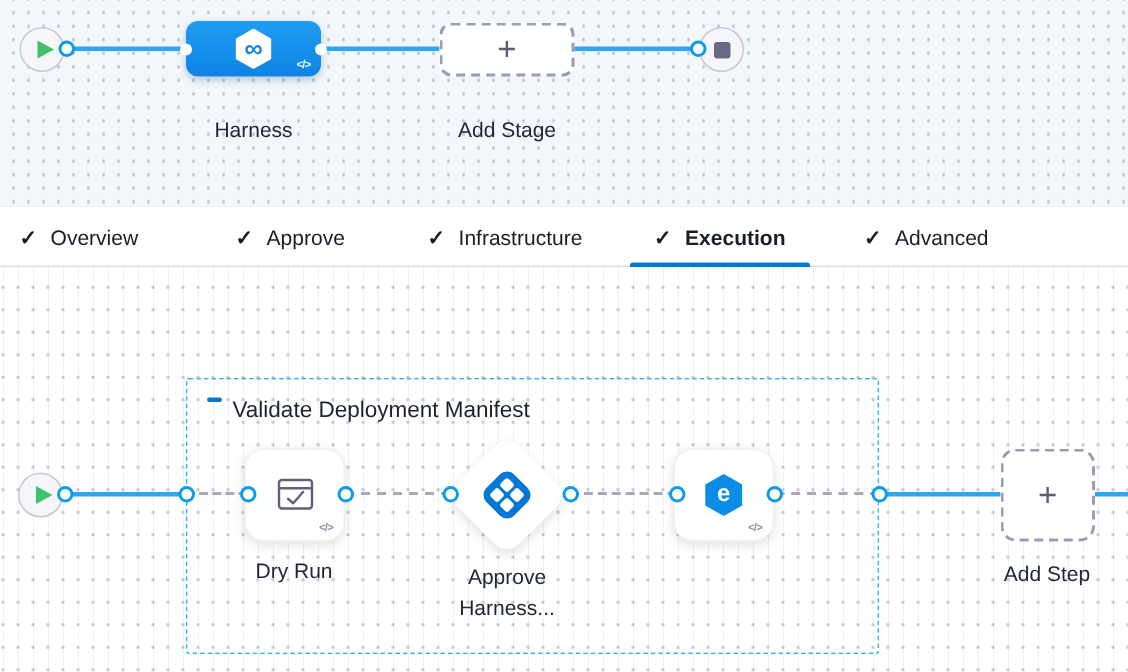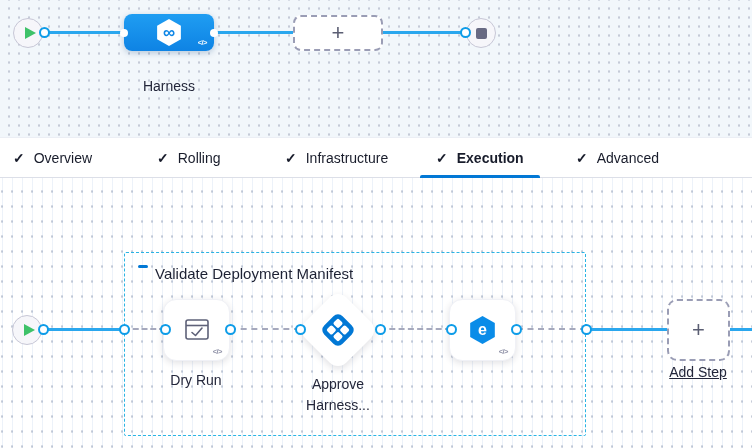--- a/index.html
+++ b/index.html
@@ -111,36 +111,37 @@
       </div>
       <span class="code-glyph">&lt;/&gt;</span>
     </div>
     <div class="node-label" style="left:124px; top:76px; width:90px;">Harness</div>
 
     <div class="h-line" style="left:214px; top:31px; width:79px;"></div>
 
     <div class="add-box add-stage-box">
       <span class="plus">+</span>
     </div>
+    <div class="node-label" style="left:293px; top:76px; width:90px;">Add Stage</div>
 
     <div class="h-line" style="left:383px; top:31px; width:83px;"></div>
     <div class="ring" style="left:460px; top:27px;"></div>
     <div class="circle-node" style="left:466px; top:18px;">
       <div class="stop-sq"></div>
     </div>
   </section>
 
   <nav class="tab-bar">
     <div class="tab tab-overview">
       <span class="check">✓</span>
       <span>Overview</span>
     </div>
     <div class="tab tab-service">
       <span class="check">✓</span>
-      <span>Rolling</span>
+      <span>Approve</span>
     </div>
     <div class="tab tab-infrastructure">
       <span class="check">✓</span>
       <span>Infrastructure</span>
     </div>
     <div class="tab tab-execution active">
       <span class="check">✓</span>
       <span>Execution</span>
     </div>
     <div class="tab tab-advanced">
@@ -209,18 +210,18 @@
 
     <div class="ring" style="left:511px; top:146px;"></div>
     <div class="h-dash" style="left:517px; top:150px; width:69px;"></div>
     <div class="ring" style="left:581px; top:146px;"></div>
 
     <div class="h-line" style="left:586px; top:150px; width:81px;"></div>
 
     <div class="add-box add-step-box">
       <span class="plus">+</span>
     </div>
-    <div class="node-label" style="left:648px; top:184px; width:100px;text-decoration:underline;">Add Step</div>
+    <div class="node-label" style="left:648px; top:194px; width:100px;">Add Step</div>
 
     <div class="h-line" style="left:730px; top:150px; width:22px;"></div>
   </section>
 
 </div>
 
 </body></html>

